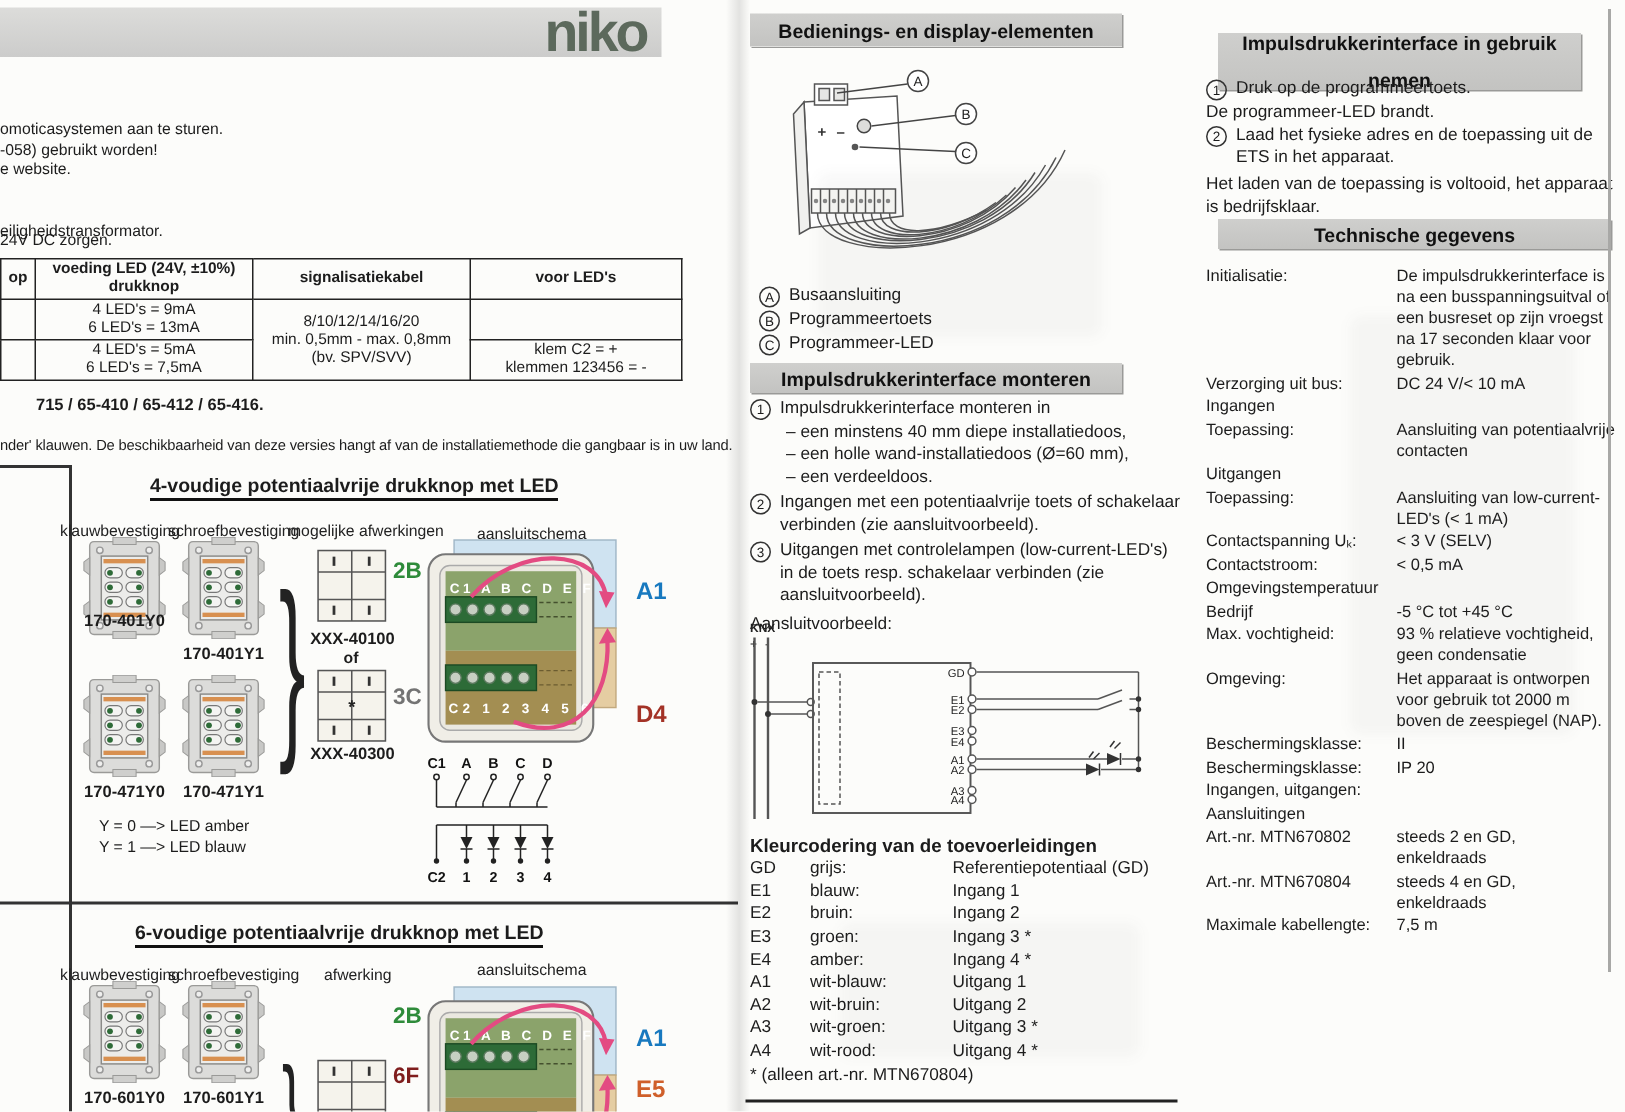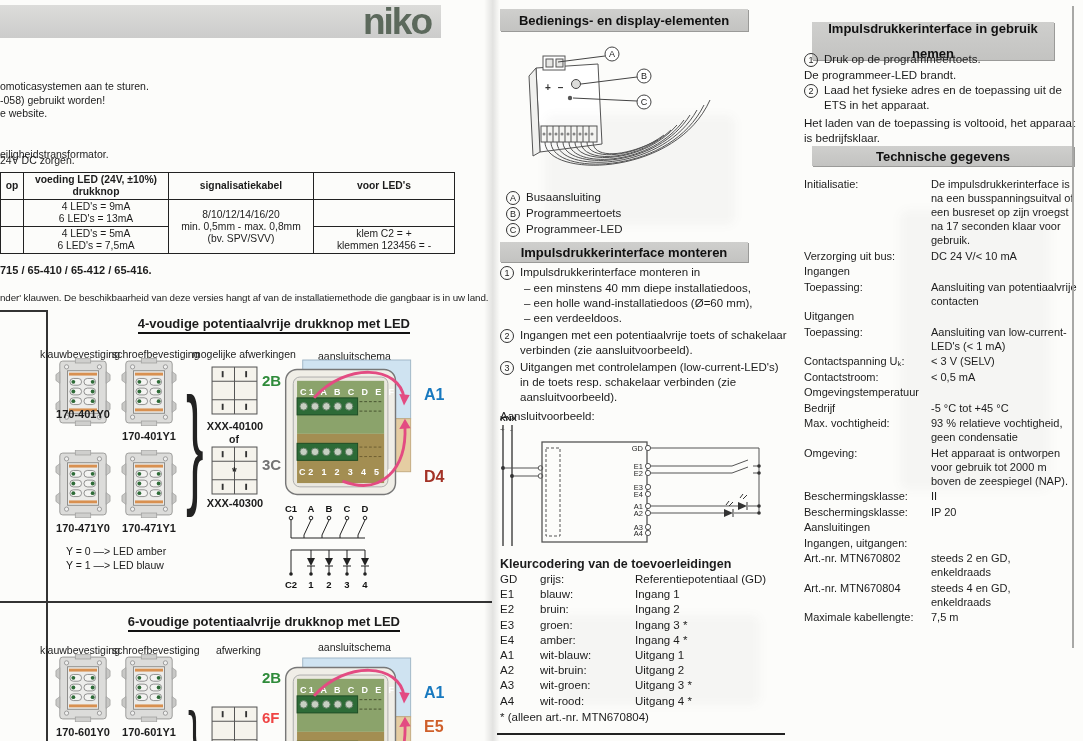--- a/index.html
+++ b/index.html
@@ -10,36 +10,36 @@
   
   .logo-bar{left:0;top:5px;width:441px;height:33px;
             background:linear-gradient(#dcdcda,#cccccb);
             display:flex;justify-content:flex-end;align-items:center;padding-right:10px;box-sizing:border-box;}
   .logo{font-size:37px;font-weight:bold;letter-spacing:-2px;color:#5c695c;line-height:30px;}
   .frag{left:0;font-size:10.5px;white-space:nowrap;}
   .spec-table{left:0;top:172px;}
   .spec-table table{border-collapse:collapse;font-size:10.3px;line-height:12px;text-align:center;}
   .spec-table td,.spec-table th{border:1px solid #222;white-space:pre-line;padding:1px 3px;vertical-align:middle;}
   .spec-table th{font-weight:bold;}
-  .models{left:0;top:264px;font-weight:bold;font-size:11px;white-space:nowrap;}
+  .models{left:0;top:264px;font-weight:bold;font-size:11px;white-space:nowrap;padding-left:24px;}
   .avail{left:0;top:292px;width:497px;font-size:9.8px;letter-spacing:-0.1px;white-space:nowrap;overflow:hidden;}
   .vline{left:46px;top:310px;width:2px;height:431px;background:#333;}
   .hline-top{left:0;top:310px;width:47px;height:2px;background:#333;}
   .hline-mid{left:0;top:601px;width:492px;height:2px;background:#333;}
-  .sec-title{font-size:13px;font-weight:bold;text-align:right;}
+  .sec-title{font-size:13px;font-weight:bold;text-align:left;}
   .sec-title span{border-bottom:2px solid #111;padding-bottom:1px;}
   .col-label{font-size:10.5px;color:#222;white-space:nowrap;}
   .dev-label{font-size:11px;font-weight:bold;text-align:center;width:68px;}
   .brace{color:#222;font-size:96px;font-weight:400;transform:scale(.55,1.38);transform-origin:top left;line-height:96px;}
   .brace6{font-size:64px;transform:scale(.6,1.25);line-height:64px;}
   .code-label{font-size:11px;font-weight:bold;text-align:center;width:72px;}
   .of-label{font-size:10.5px;font-weight:bold;text-align:center;width:24px;}
   .badge{font-weight:bold;font-size:15px;}
   .b-green{color:#2e8b3a;} .b-olive{color:#737373;} .b-blue{color:#1879bf;}
-  .b-darkred{color:#a33226;} .b-black{color:#ef4444;} .b-orange{color:#cf5f2a;}
+  .b-darkred{color:#a33226;} .b-black{color:#7f1d1d;} .b-orange{color:#cf5f2a;}
   .ylegend{font-size:10.5px;white-space:nowrap;}
   
   .hbar{background:linear-gradient(#cfcfcd,#c3c3c1);box-shadow:1px 1px 0 #9a9a98;
         font-weight:bold;font-size:13px;text-align:center;color:#111;
         display:flex;align-items:center;justify-content:center;}
   .txt{font-size:11.5px;line-height:15px;}
   .step{display:flex;gap:6px;margin-bottom:1px;}
   .circ{flex:none;width:12px;height:12px;border:1px solid #333;border-radius:50%;
         font-size:9px;line-height:12px;text-align:center;margin-top:1px;}
   .sub{padding-left:24px;}
@@ -652,25 +652,25 @@
       </div>
     <div class="srow">
         <span class="sk">Beschermingsklasse:</span>
         <span class="sv">II</span>
       </div>
     <div class="srow">
         <span class="sk">Beschermingsklasse:</span>
         <span class="sv">IP 20</span>
       </div>
     <div class="srow">
+        <span class="sk">Ingangen, uitgangen:</span>
+        <span class="sv"></span>
+      </div>
+    <div class="srow">
         <span class="sk">Aansluitingen</span>
-        <span class="sv"></span>
-      </div>
-    <div class="srow">
-        <span class="sk">Ingangen, uitgangen:</span>
         <span class="sv"></span>
       </div>
     <div class="srow">
         <span class="sk">Art.-nr. MTN670802</span>
         <span class="sv">steeds 2 en GD,
 enkeldraads</span>
       </div>
     <div class="srow">
         <span class="sk">Art.-nr. MTN670804</span>
         <span class="sv">steeds 4 en GD,

